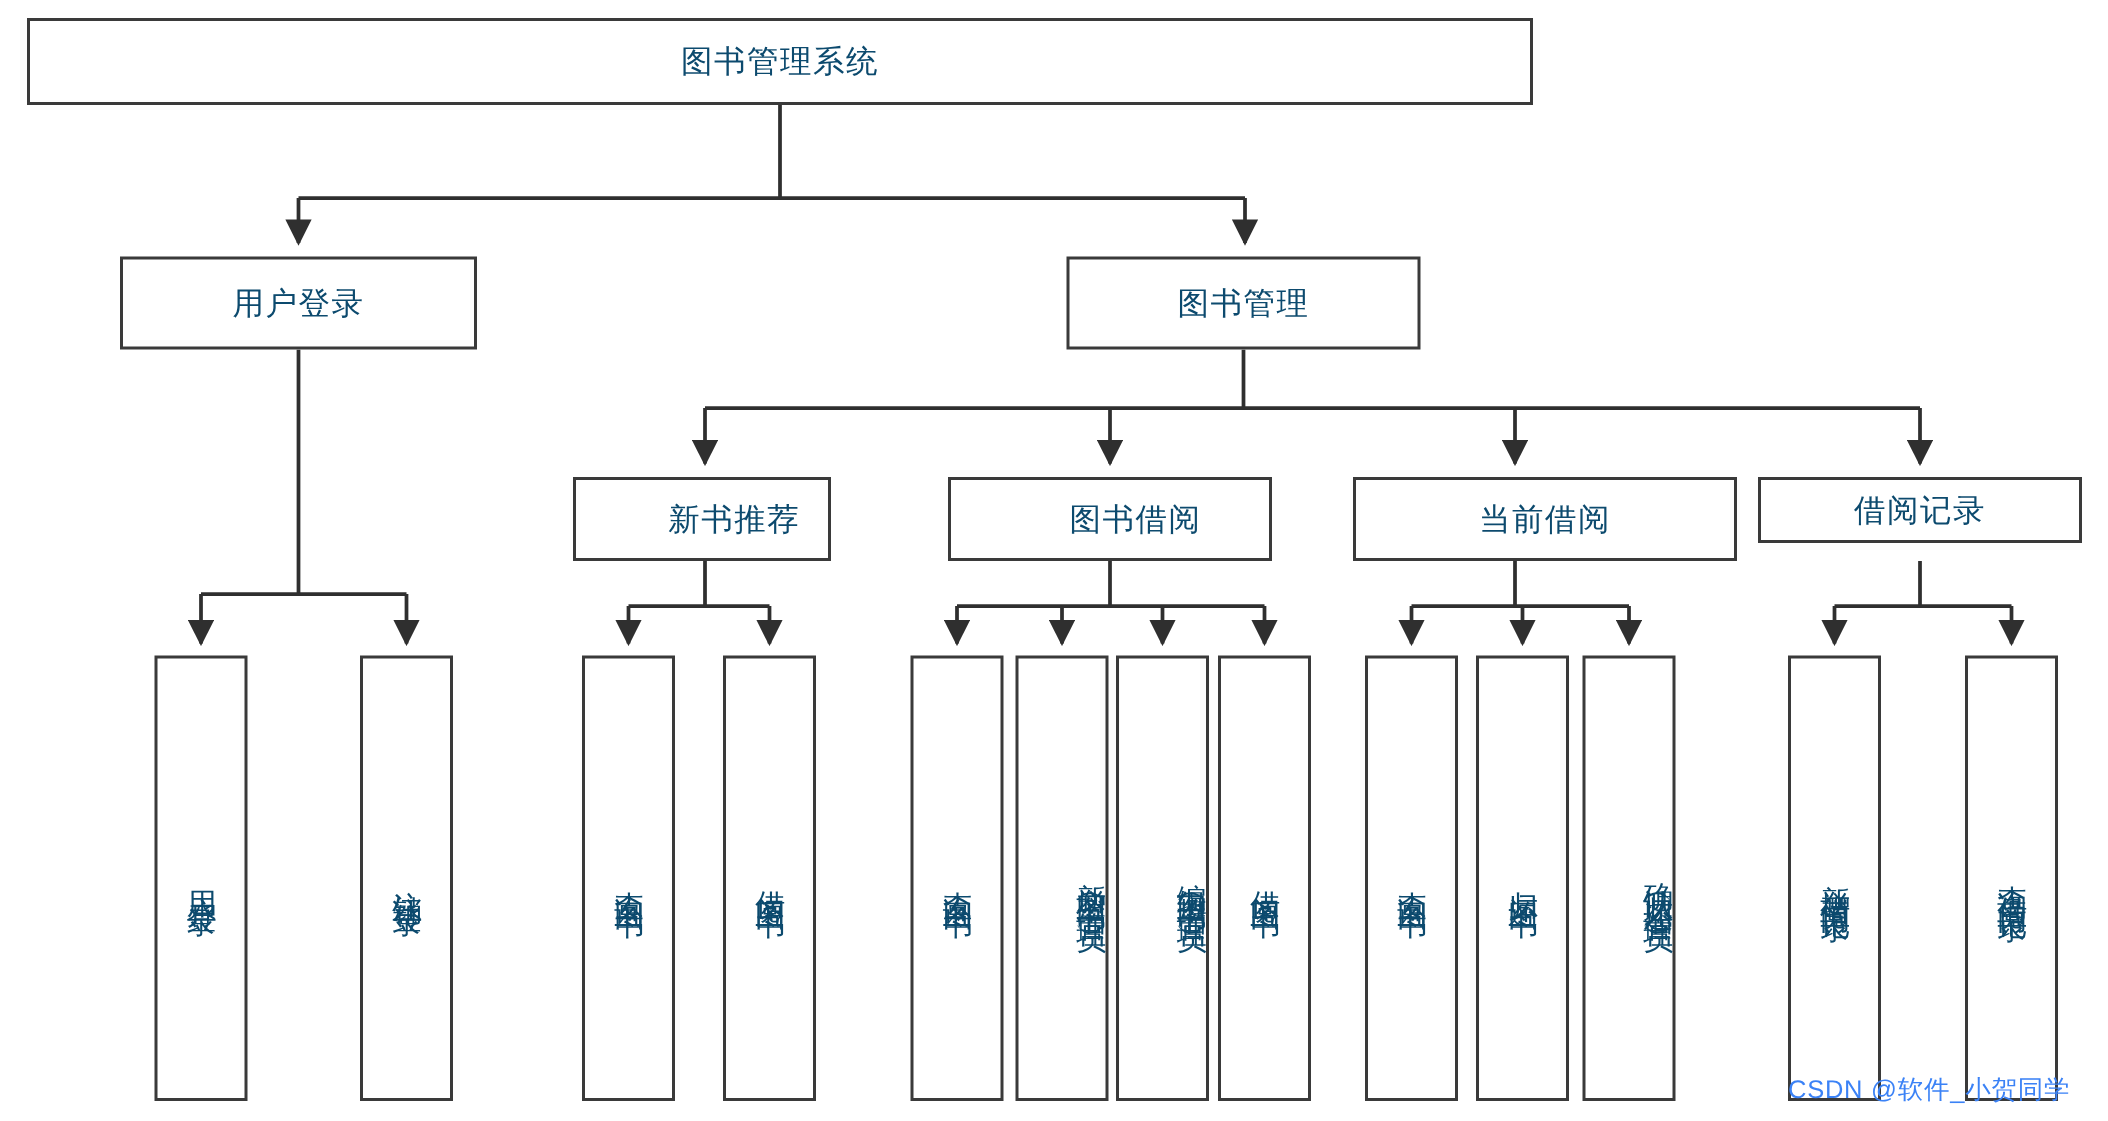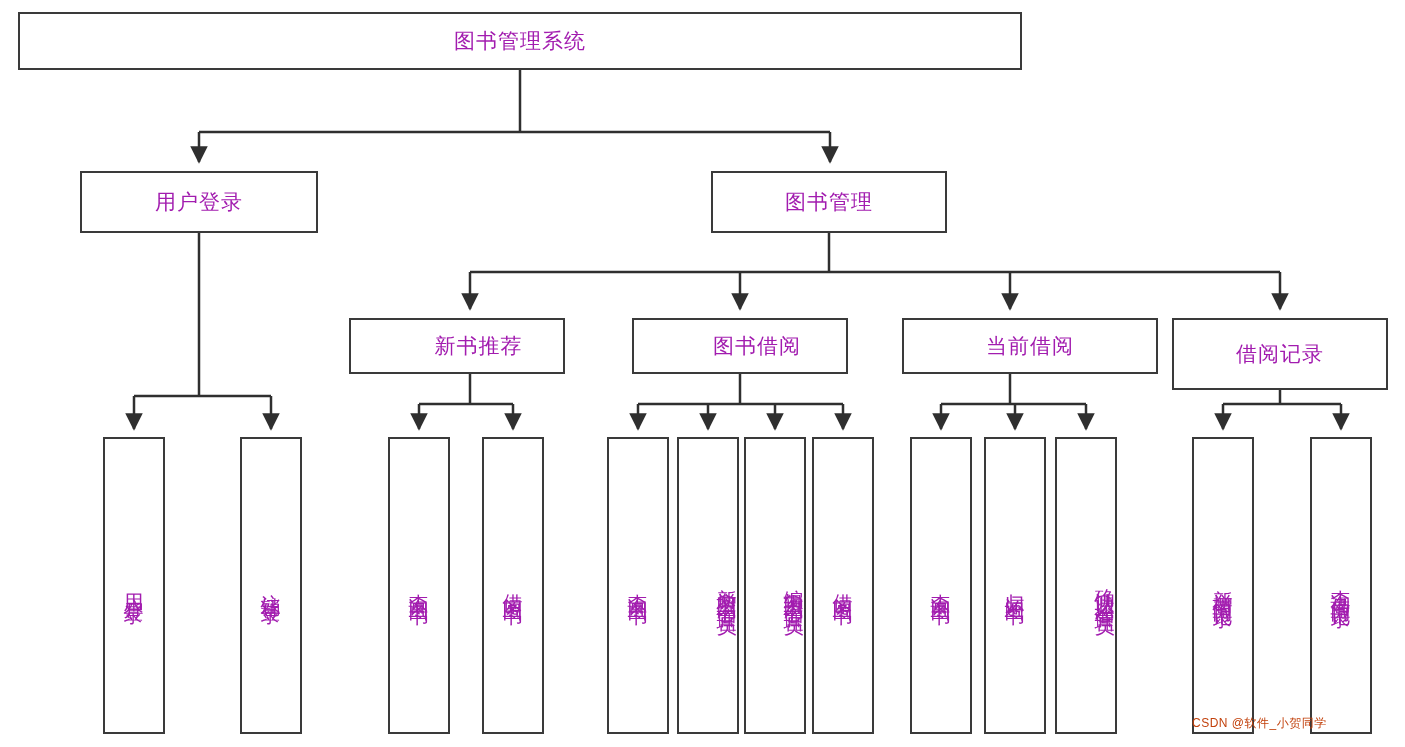--- a/index.html
+++ b/index.html
@@ -24,21 +24,21 @@
     pointer-events: none;
   }
   .node {
     position: absolute;
     box-sizing: border-box;
     background: #ffffff;
     border: 2px solid #3a3a3a;
     display: flex;
     align-items: center;
     justify-content: center;
-    color: #a21caf;
+    color: #0c4a6e;
   }
   .node.h {
     font-size: 21px;
     letter-spacing: 1px;
     white-space: nowrap;
   }
   .node.v {
     writing-mode: vertical-rl;
     text-orientation: upright;
     font-size: 20px;
@@ -47,22 +47,22 @@
     padding-top: 10px;
     align-items: flex-start;
     justify-content: center;
   }
   .node.v.mid {
     align-items: center;
     padding-top: 0;
   }
   .watermark {
     position: absolute;
-    font-size: 12px;
-    color: #c2410c;
+    font-size: 17px;
+    color: #3b82f6;
     white-space: nowrap;
     letter-spacing: 0.5px;
   }
 </style>
 </head>
 <body>
 
 <div id="canvas">
 
   <svg id="edges" viewBox="0 0 1405 747" width="1405" height="747">
@@ -119,30 +119,30 @@
     <span>图书管理系统</span>
   </div>
 
   <div class="node h" style="left:80px; top:171px; width:238px; height:62px;">
     <span>用户登录</span>
   </div>
   <div class="node h" style="left:711px; top:171px; width:236px; height:62px;font-family:Liberation Serif, serif;">
     <span>图书管理</span>
   </div>
 
-  <div class="node h" style="left:349px; top:318px; width:216px; height:56px;padding-left:43px;">
+  <div class="node h" style="left:382px; top:318px; width:172px; height:56px;padding-left:43px;">
     <span>新书推荐</span>
   </div>
   <div class="node h" style="left:632px; top:318px; width:216px; height:56px;padding-left:34px;">
     <span>图书借阅</span>
   </div>
   <div class="node h" style="left:902px; top:318px; width:256px; height:56px;font-family:Liberation Serif, serif;">
     <span>当前借阅</span>
   </div>
-  <div class="node h" style="left:1172px; top:318px; width:216px; height:72px;">
+  <div class="node h" style="left:1172px; top:318px; width:216px; height:44px;">
     <span>借阅记录</span>
   </div>
 
   <div class="node v mid" style="left:103px; top:437px; width:62px; height:297px;">
     <span>用户登录</span>
   </div>
   <div class="node v mid" style="left:240px; top:437px; width:62px; height:297px;">
     <span>注销登录</span>
   </div>
 

